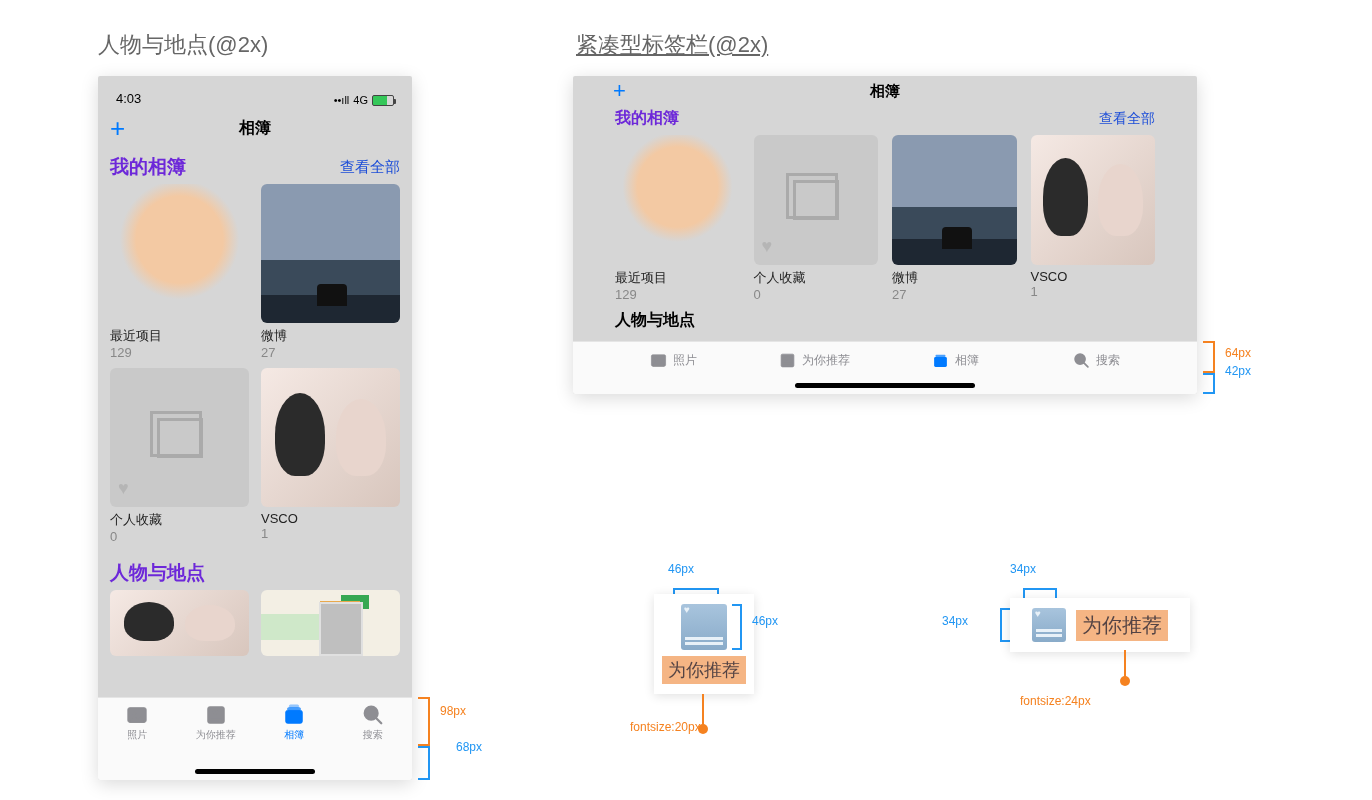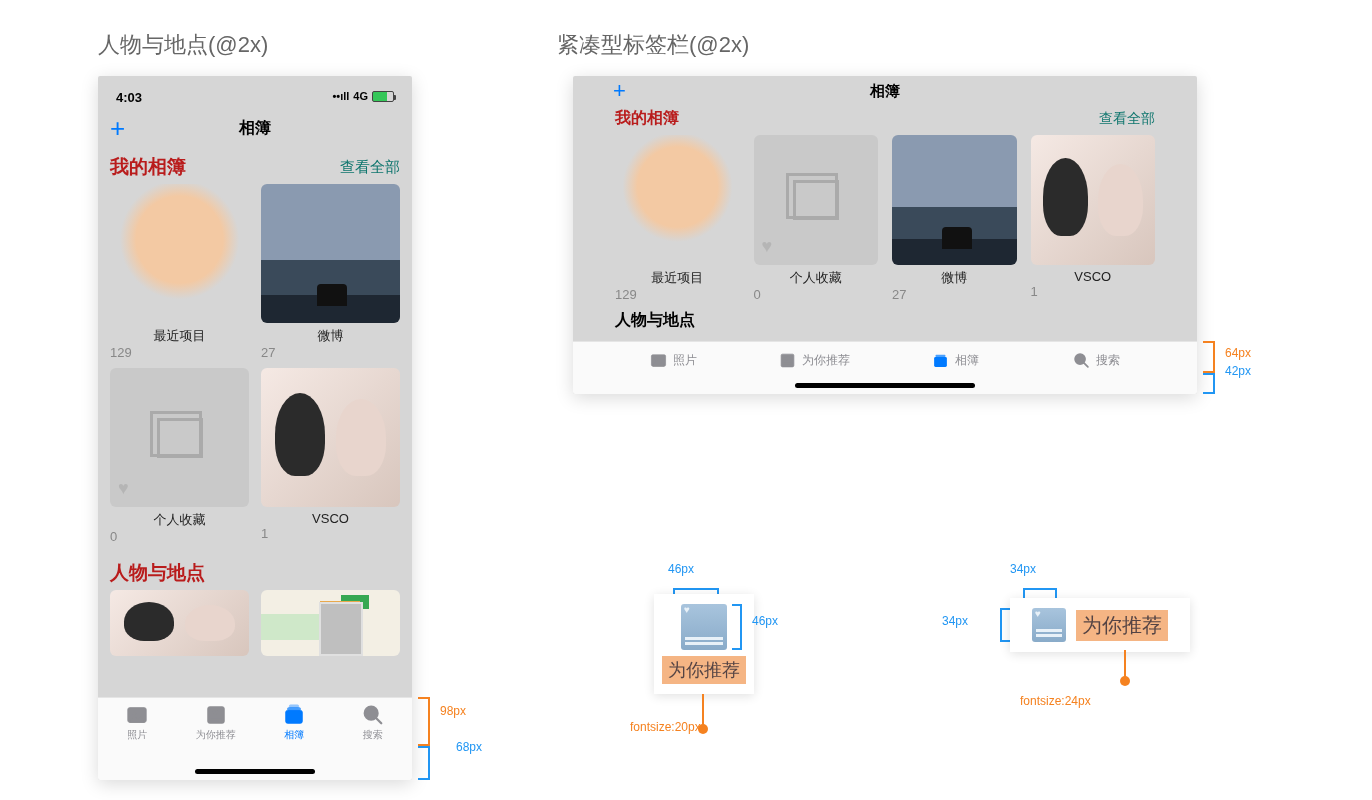--- a/index.html
+++ b/index.html
@@ -2,38 +2,38 @@
 <html><head>
 <meta charset="utf-8">
 <style>
   * { box-sizing: border-box; margin: 0; padding: 0; font-family: -apple-system, "Helvetica Neue", Arial, "PingFang SC", "Microsoft YaHei", sans-serif; }
   body { background: #fff; width: 1372px; height: 800px; position: relative; overflow: hidden; }
 
   .section-title { position: absolute; font-size: 22px; color: #666; font-weight: 400; }
 
   
   .phone-regular { position: absolute; left: 98px; top: 76px; width: 314px; height: 704px; background: #d6d6d6; box-shadow: 0 4px 18px rgba(0,0,0,0.15); border-radius: 2px; overflow: hidden; }
-  .status-bar { height: 32px; display: flex; align-items: flex-start; justify-content: space-between; padding: 14px 18px; font-size: 13px; font-weight: 700; color: #000; }
+  .status-bar { height: 32px; display: flex; align-items: flex-end; justify-content: space-between; padding: 2px 18px; font-size: 13px; font-weight: 400; color: #000; }
   .status-right { display:flex; align-items:center; gap:4px; font-size:11px; }
   .signal { display:inline-block; }
   .battery { width:22px; height:11px; border:1px solid #444; border-radius:2px; position:relative; background:linear-gradient(to right,#35c759 0 70%, transparent 70%); }
   .battery:after { content:''; position:absolute; right:-3px; top:3px; width:2px; height:5px; background:#444; border-radius:0 1px 1px 0; }
 
   .nav-bar { height: 40px; display:flex; align-items:center; justify-content:center; position:relative; }
   .nav-bar .plus { position:absolute; left:12px; color:#007aff; font-size:26px; font-weight:300; line-height:1; }
   .nav-title { font-size:16px; font-weight:600; color:#000; }
 
   .section-head { display:flex; align-items:center; justify-content:space-between; padding: 6px 12px 4px; }
-  .section-head h2 { font-size:19px; font-weight:700; color:#b91c1c; }
-  .section-head .link { color:#0f766e; font-size:15px; }
+  .section-head h2 { font-size:19px; font-weight:700; color:#6d28d9; }
+  .section-head .link { color:#1d4ed8; font-size:15px; }
 
   .album-grid { display:grid; grid-template-columns: 1fr 1fr; gap:8px 12px; padding: 0 12px 10px; }
   .album { display:flex; flex-direction:column; }
   .thumb { width:100%; aspect-ratio:1/1; border-radius:6px; background:#bbb; position:relative; overflow:hidden; }
-  .album-title { font-size:13px; color:#222; margin-top:4px;text-align:center; }
+  .album-title { font-size:13px; color:#222; margin-top:4px; }
   .album-count { font-size:13px; color:#888; }
 
   
   .thumb.memoji { background: radial-gradient(circle at 50% 40%, #f3c9a3 0 40%, #d6d6d6 55%); display:flex; align-items:center; justify-content:center; }
   .thumb.beach { background: linear-gradient(#8a9ab0 0 55%, #3a4a5a 55% 80%, #1e2732 80%); }
   .thumb.beach:after { content:''; position:absolute; bottom:12%; left:40%; width:30px; height:22px; background:#111; border-radius:4px 4px 0 0; }
   .thumb.fav { background:#c9c9c9; display:flex; align-items:center; justify-content:center; }
   .thumb.fav .rects { width:46px; height:40px; border:3px solid #aaa; position:relative; }
   .thumb.fav .rects:before { content:''; position:absolute; left:-10px; top:-10px; width:46px; height:40px; border:3px solid #aaa; background:transparent; }
   .thumb.fav .heart { position:absolute; left:8px; bottom:8px; color:#b5b5b5; font-size:18px; }
@@ -88,21 +88,21 @@
   .dot { width:10px; height:10px; border-radius:50%; background:#f58220; position:absolute; }
 
   
   .ico svg { width:100%; height:100%; }
   .ico.gray svg * { fill:#8e8e93; stroke:#8e8e93; }
 </style>
 </head>
 <body>
 
 <div class="section-title" style="left:98px; top:30px;">人物与地点(@2x)</div>
-<div class="section-title" style="left:557px; top:30px;">紧凑型标签栏(@2x)</div>
+<div class="section-title" style="left:576px; top:30px;text-decoration:underline;">紧凑型标签栏(@2x)</div>
 
 <div class="phone-regular">
   <div class="status-bar">
     <span>4:03</span>
     <span class="status-right">
       <span class="signal">••ıll</span>
       <span>4G</span>
       <span class="battery"></span>
     </span>
   </div>

